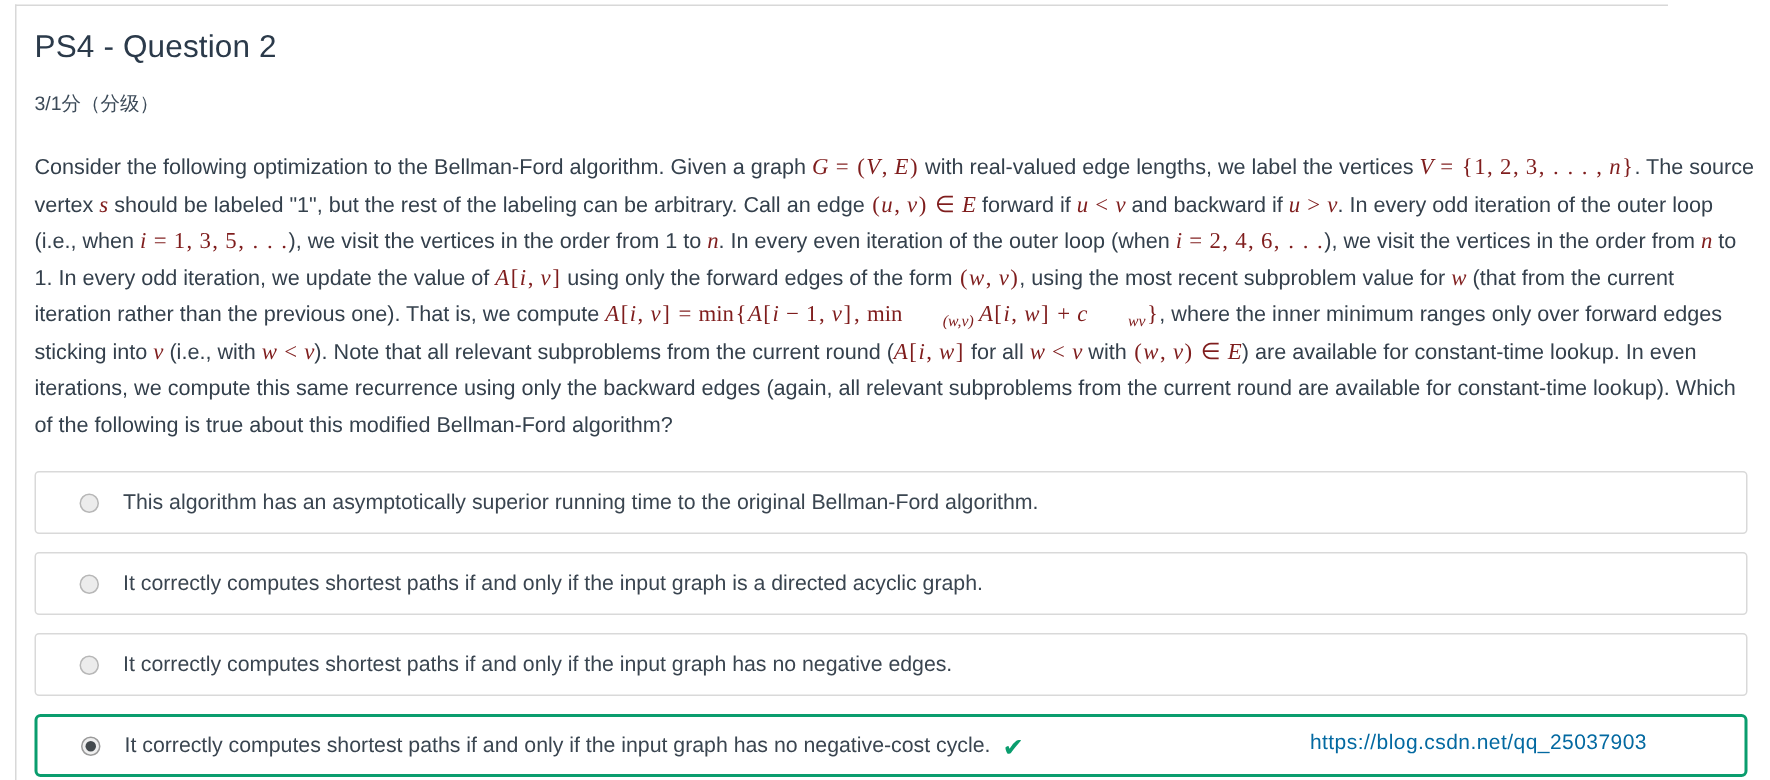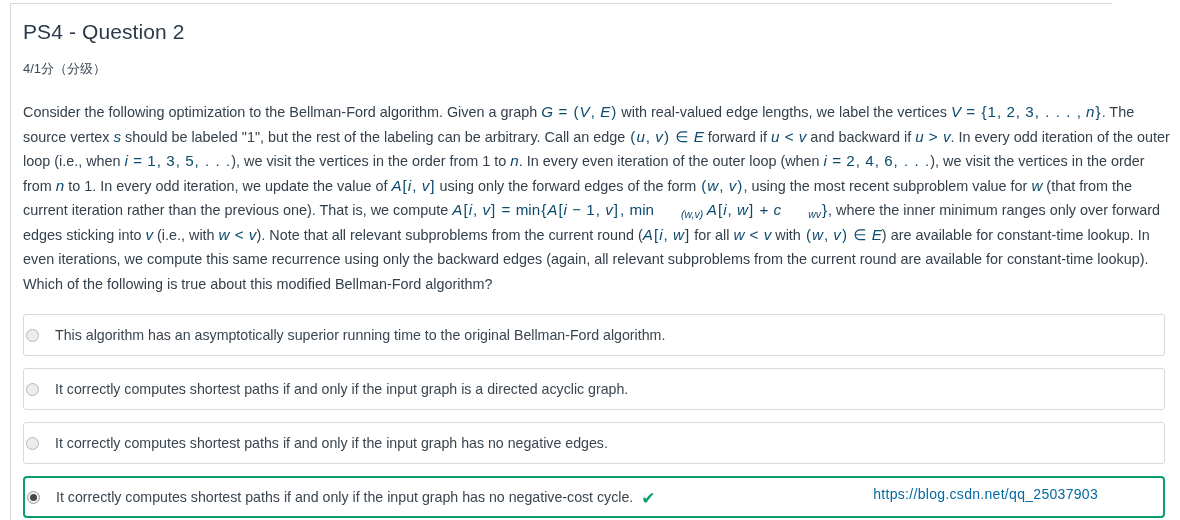--- a/index.html
+++ b/index.html
@@ -54,24 +54,24 @@
     margin-top: 22px;
     font-size: 14.4px;
     line-height: 24.5px;
     color: #34404c;
     text-align: left;
     width: 1148px;
   }
 
   
   .m {
-    font-family: Liberation Sans, sans-serif;
+    font-family: Liberation Serif, serif;
     font-style: italic;
     font-size: 15.2px;
-    color: #0c4a6e;
+    color: #7f1d1d;
     white-space: nowrap;
   }
   .m .num { font-style: normal; }
   .m .op  { font-style: normal; padding: 0 1px; }
   .m sub {
     font-size: 10.5px;
     font-style: italic;
     vertical-align: -0.28em;
     line-height: 0;
     margin-left: 27px;
@@ -85,21 +85,21 @@
 
   .option {
     box-sizing: border-box;
     width: 1142px;
     height: 42px;
     border: 1px solid #d9d9d9;
     border-radius: 3px;
     margin-bottom: 12px;
     display: flex;
     align-items: center;
-    padding-left: 2px;
+    padding-left: 29px;
     background: #fff;
   }
   .option.selected {
     border: 2px solid #0a9d6e;
     border-radius: 4px;
   }
 
   .radio {
     width: 13px;
     height: 13px;
@@ -157,21 +157,21 @@
   }
 </style>
 </head>
 <body>
 
 <div class="page">
   <div class="inner">
 
     <h1 class="q-title">PS4 - Question 2</h1>
 
-    <div class="q-points">4/1分（分级）</div>
+    <div class="q-points">3/1分（分级）</div>
 
     <div class="q-body"><span>Consider the following optimization to the Bellman-Ford algorithm. Given a graph </span><span class="m">G <span class="op">=</span> <span class="op">(</span>V<span class="op">,</span> E<span class="op">)</span></span><span> with real-valued edge lengths, we label the vertices </span><span class="m">V <span class="op">=</span> <span class="op">{</span><span class="num">1</span><span class="op">,</span> <span class="num">2</span><span class="op">,</span> <span class="num">3</span><span class="op">,</span> <span class="op">.</span> <span class="op">.</span> <span class="op">.</span> <span class="op">,</span> n<span class="op">}</span></span><span>. The source vertex </span><span class="m">s</span><span> should be labeled "1", but the rest of the labeling can be arbitrary. Call an edge </span><span class="m"><span class="op">(</span>u<span class="op">,</span> v<span class="op">)</span> <span class="op">∈</span> E</span><span> forward if </span><span class="m">u <span class="op">&lt;</span> v</span><span> and backward if </span><span class="m">u <span class="op">&gt;</span> v</span><span>. In every odd iteration of the outer loop (i.e., when </span><span class="m">i <span class="op">=</span> <span class="num">1</span><span class="op">,</span> <span class="num">3</span><span class="op">,</span> <span class="num">5</span><span class="op">,</span> <span class="op">.</span> <span class="op">.</span> <span class="op">.</span></span><span>), we visit the vertices in the order from 1 to </span><span class="m">n</span><span>. In every even iteration of the outer loop (when </span><span class="m">i <span class="op">=</span> <span class="num">2</span><span class="op">,</span> <span class="num">4</span><span class="op">,</span> <span class="num">6</span><span class="op">,</span> <span class="op">.</span> <span class="op">.</span> <span class="op">.</span></span><span>), we visit the vertices in the order from </span><span class="m">n</span><span> to 1. In every odd iteration, we update the value of </span><span class="m">A<span class="op">[</span>i<span class="op">,</span> v<span class="op">]</span></span><span> using only the forward edges of the form </span><span class="m"><span class="op">(</span>w<span class="op">,</span> v<span class="op">)</span></span><span>, using the most recent subproblem value for </span><span class="m">w</span><span> (that from the current iteration rather than the previous one). That is, we compute </span><span class="m">A<span class="op">[</span>i<span class="op">,</span> v<span class="op">]</span> <span class="op">=</span> <span class="rm">min</span><span class="op">{</span>A<span class="op">[</span>i <span class="op">−</span> <span class="num">1</span><span class="op">,</span> v<span class="op">]</span><span class="op">,</span> <span class="rm">min</span><sub>(w,v)</sub> A<span class="op">[</span>i<span class="op">,</span> w<span class="op">]</span> <span class="op">+</span> c<sub>wv</sub><span class="op">}</span></span><span>, where the inner minimum ranges only over forward edges sticking into </span><span class="m">v</span><span> (i.e., with </span><span class="m">w <span class="op">&lt;</span> v</span><span>). Note that all relevant subproblems from the current round (</span><span class="m">A<span class="op">[</span>i<span class="op">,</span> w<span class="op">]</span></span><span> for all </span><span class="m">w <span class="op">&lt;</span> v</span><span> with </span><span class="m"><span class="op">(</span>w<span class="op">,</span> v<span class="op">)</span> <span class="op">∈</span> E</span><span>) are available for constant-time lookup. In even iterations, we compute this same recurrence using only the backward edges (again, all relevant subproblems from the current round are available for constant-time lookup). Which of the following is true about this modified Bellman-Ford algorithm?</span></div>
 
     <div class="options">
         <div class="option">
           <span class="radio"></span>
           <span class="opt-text">This algorithm has an asymptotically superior running time to the original Bellman-Ford algorithm.</span>
         </div>
         <div class="option">
           <span class="radio"></span>

